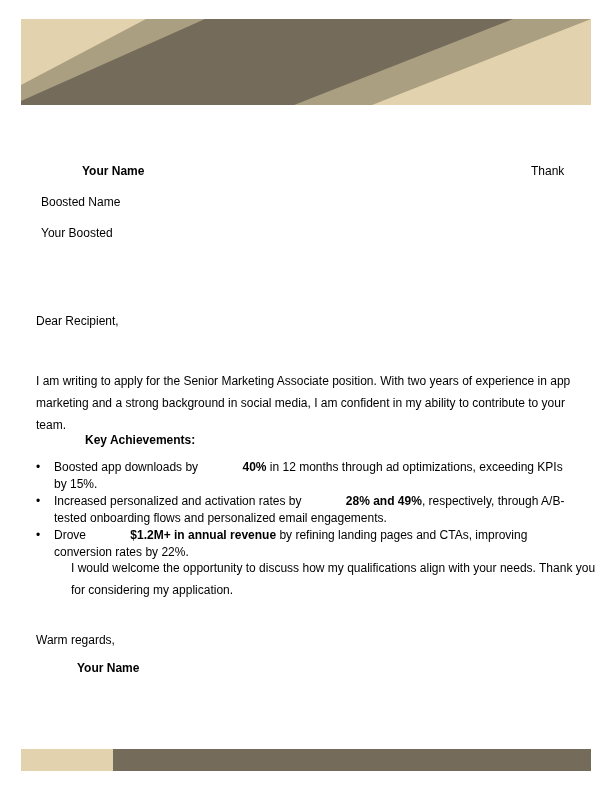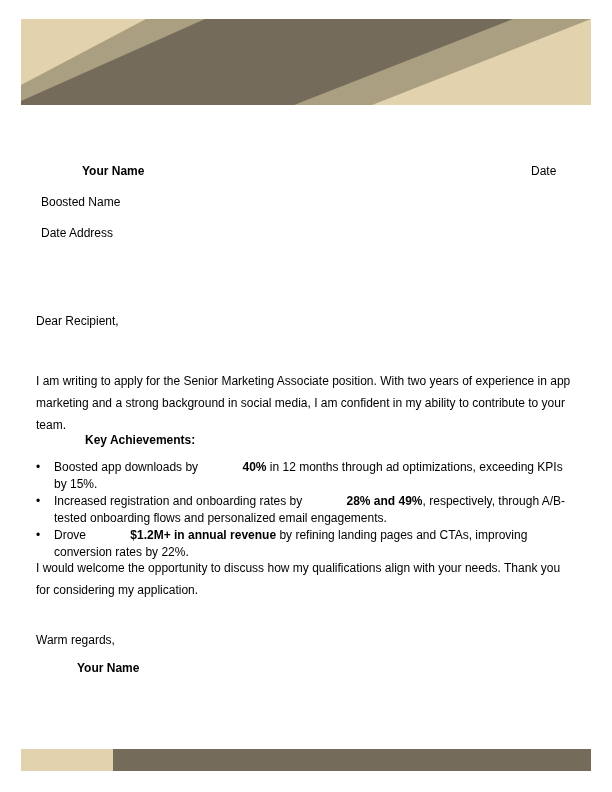--- a/index.html
+++ b/index.html
@@ -22,46 +22,46 @@
 
 <div class="banner">
   <svg viewBox="0 0 570 86" preserveAspectRatio="none">
     <rect id="bn-light" x="0" y="0" width="570" height="86" fill="#e2d2ae"></rect>
     <polygon id="bn-med" points="125,0 570,0 351,86 0,86 0,66" fill="#aa9f80"></polygon>
     <polygon id="bn-dark" points="184,0 492,0 273,86 0,86 0,82" fill="#746b5a"></polygon>
   </svg>
 </div>
 
 <div class="t b" style="left:41px; top:163px;">Your Name</div>
-<div class="t" style="left:531px; top:163px;">Date</div>
+<div class="t" style="left:531px; top:163px;">Thank</div>
 <div class="t" style="left:41px; top:194px;">Boosted Name</div>
-<div class="t" style="left:41px; top:225px;">Date Address</div>
+<div class="t" style="left:41px; top:225px;">Your Boosted</div>
 
 <div class="t" style="left:36px; top:313px;">Dear Recipient,</div>
 
 <div class="para" style="top:370px;">I am writing to apply for the Senior Marketing Associate position. With two years of experience in app marketing and a strong background in social media, I am confident in my ability to contribute to your team.</div>
 
 <div class="t b" style="left:36px; top:432px;padding-left:8px;">Key Achievements:</div>
 
 <ul class="ach">
   <li>
     <span class="bullet">•</span>
     <span>Boosted app downloads by </span><span class="b">40%</span><span> in 12 months through ad optimizations, exceeding KPIs by 15%.</span>
   </li>
   <li>
     <span class="bullet">•</span>
-    <span>Increased registration and onboarding rates by </span><span class="b">28% and 49%</span><span>, respectively, through A/B-tested onboarding flows and personalized email engagements.</span>
+    <span>Increased personalized and activation rates by </span><span class="b">28% and 49%</span><span>, respectively, through A/B-tested onboarding flows and personalized email engagements.</span>
   </li>
   <li>
     <span class="bullet">•</span>
     <span>Drove </span><span class="b">$1.2M+ in annual revenue</span><span> by refining landing pages and CTAs, improving conversion rates by 22%.</span>
   </li>
 </ul>
 
-<div class="para" style="top:557px;">I would welcome the opportunity to discuss how my qualifications align with your needs. Thank you for considering my application.</div>
+<div class="para" style="top:557px;margin-left:35px;">I would welcome the opportunity to discuss how my qualifications align with your needs. Thank you for considering my application.</div>
 
 <div class="t" style="left:36px; top:632px;">Warm regards,</div>
 <div class="t b" style="left:36px; top:660px;">Your Name</div>
 
 <div class="footer-bar">
   <div class="footer-light" id="ft-light" style="background: rgb(226, 210, 174);"></div>
   <div class="footer-dark" id="ft-dark" style="background: rgb(116, 107, 90);"></div>
 </div>
 
 </body></html>

